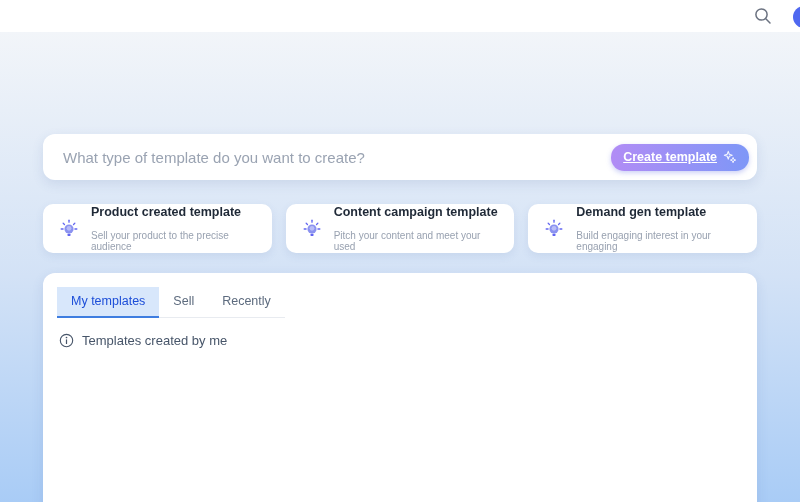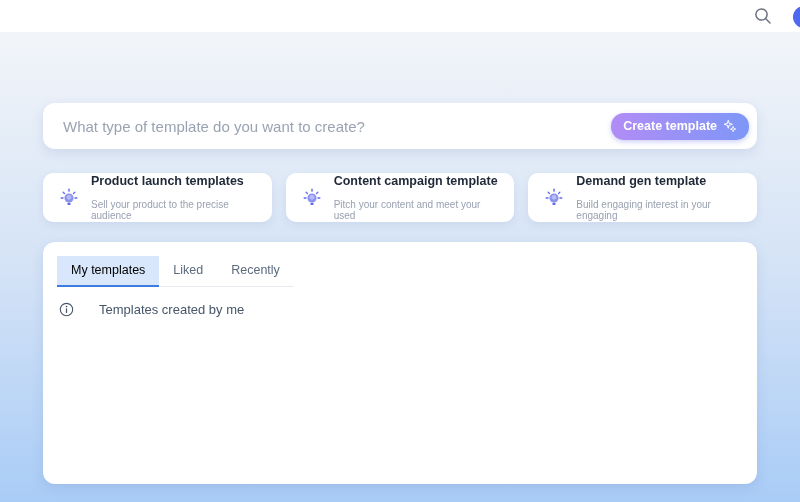--- a/index.html
+++ b/index.html
@@ -24,34 +24,36 @@
     background: linear-gradient(180deg, #f2f5f9 0%, #d3e2f6 52%, #a9ccf6 100%);
     padding: 71px 43px 0;
   }
 
   
   .prompt-bar {
     height: 46px; background: #ffffff; border-radius: 12px;
     display: flex; align-items: center; justify-content: flex-end;
     padding: 0 8px 0 20px;
     box-shadow: 0 4px 12px rgba(70, 100, 160, 0.14);
+    margin-top: 31px;
   }
   .prompt-input {
     border: none; outline: none; flex: 1; font-size: 15px;
     color: #374151; background: transparent;
     font-family: "Liberation Sans", sans-serif;
   }
   .prompt-input::placeholder { color: #9aa3b2; }
   .create-btn {
     height: 27px; border: none; border-radius: 13px; cursor: pointer;
     background: linear-gradient(90deg, #b18cf5 0%, #7e97f7 100%);
     color: #ffffff; font-weight: bold; font-size: 12.5px;
     display: flex; align-items: center; gap: 6px; padding: 0 12px;
     font-family: "Liberation Sans", sans-serif;
     box-shadow: 0 2px 5px rgba(110, 120, 230, 0.35);
+    text-decoration: underline;
   }
 
   
   .cards { display: flex; gap: 14px; margin-top: 24px; }
   .card {
     flex: 1; height: 49px; background: #ffffff; border-radius: 10px;
     display: flex; align-items: center; gap: 11px; padding: 0 10px 0 15px;
     box-shadow: 0 3px 9px rgba(70, 100, 160, 0.10); cursor: pointer;
   }
   .card-text { display: flex; flex-direction: column; }
@@ -63,24 +65,24 @@
     margin-top: 20px; height: 242px; background: #ffffff; border-radius: 12px;
     padding: 14px 14px 0; box-shadow: 0 4px 12px rgba(70, 100, 160, 0.14);
   }
   .tabs { display: flex; width: fit-content; border-bottom: 1px solid #e8ebf0; }
   .tab {
     font-size: 12.5px; color: #5d6b7e; padding: 7px 14px 8px;
     cursor: pointer; border-bottom: 2px solid transparent; margin-bottom: -1px;
     white-space: nowrap;
   }
   .tab.active {
-    background: #d8e7fb; color: #000000; border-bottom-color: #3e7de0;
+    background: #d8e7fb; color: #1d4ed8; border-bottom-color: #3e7de0;
   }
   .empty-row {
-    display: flex; align-items: center; gap: 25px;
+    display: flex; align-items: center; gap: 8px;
     margin-top: 15px; padding-left: 2px;
     font-size: 13px; color: #475569;
   }
 </style>
 </head>
 <body>
 
 <header class="topbar">
   <span class="search-btn">
     <svg viewBox="0 0 18 18" width="18" height="18">
@@ -117,21 +119,21 @@
             <line x1="18.4" y1="5.6" x2="17" y2="7"></line>
             <line x1="3.5" y1="12" x2="5.5" y2="12"></line>
             <line x1="20.5" y1="12" x2="18.5" y2="12"></line>
           </g>
           <circle cx="12" cy="12" r="5" fill="#8b92f0"></circle>
           <circle cx="12" cy="11.3" r="2.6" fill="#b9bdf7"></circle>
           <rect x="10.3" y="17.3" width="3.4" height="2.2" rx="0.8" fill="#6366f1"></rect>
         </svg>
       </span>
       <span class="card-text">
-        <span class="card-title">Product launch templates</span>
+        <span class="card-title">Product created template</span>
         <span class="card-sub">Sell your product to the precise audience</span>
       </span>
     </div>
 
     <div class="card">
       <span style="display:flex;">
         <svg viewBox="0 0 24 24" width="22" height="22">
           <g stroke="#6366f1" stroke-width="1.5" stroke-linecap="round">
             <line x1="12" y1="2.5" x2="12" y2="4.5"></line>
             <line x1="5.6" y1="5.6" x2="7" y2="7"></line>
@@ -169,21 +171,21 @@
         <span class="card-title">Demand gen template</span>
         <span class="card-sub">Build engaging interest in your engaging</span>
       </span>
     </div>
 
   </div>
 
   <div class="panel">
     <div class="tabs">
       <span class="tab active">My templates</span>
-      <span class="tab">Liked</span>
+      <span class="tab">Sell</span>
       <span class="tab">Recently</span>
     </div>
     <div class="empty-row">
       <span style="display:flex;">
         <svg viewBox="0 0 16 16" width="15" height="15">
           <circle cx="8" cy="8" r="6.6" fill="none" stroke="#475569" stroke-width="1.2"></circle>
           <line x1="8" y1="7.2" x2="8" y2="11.2" stroke="#475569" stroke-width="1.3" stroke-linecap="round"></line>
           <circle cx="8" cy="4.8" r="0.9" fill="#475569"></circle>
         </svg>
       </span>

